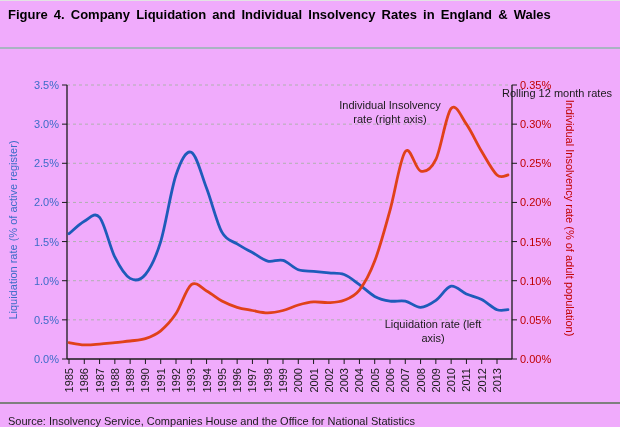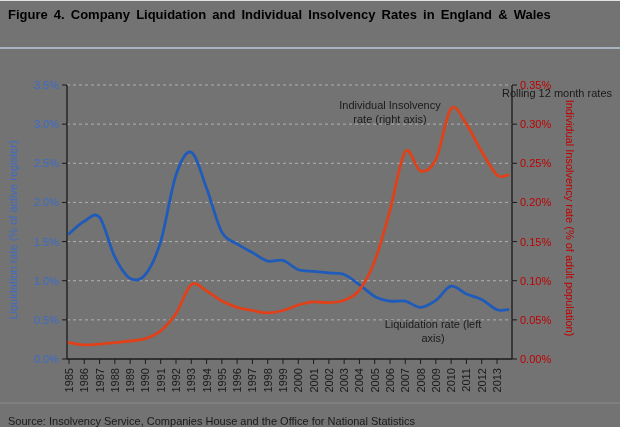--- a/index.html
+++ b/index.html
@@ -1,17 +1,17 @@
 <!DOCTYPE html>
 <html><head>
 <meta charset="utf-8">
 <style>
   html,body{margin:0;padding:0;background:#fff;}
   .page{
-    position:relative;width:620px;height:427px;background:#737373;overflow:hidden;
+    position:relative;width:620px;height:427px;background:#f0abfc;overflow:hidden;
     font-family:"Liberation Sans",sans-serif;color:#1a1a1a;
     border-top:1px solid #e3e3e3;
   }
   .title{
     position:absolute;left:8px;top:4px;width:600px;
     font-size:13px;font-weight:bold;line-height:1.5;
     text-align:justify;word-spacing:2.5px;color:#000;
   }
   .rule-top{
     position:absolute;left:0;top:46px;width:620px;height:2px;background:#a8b4c2;

